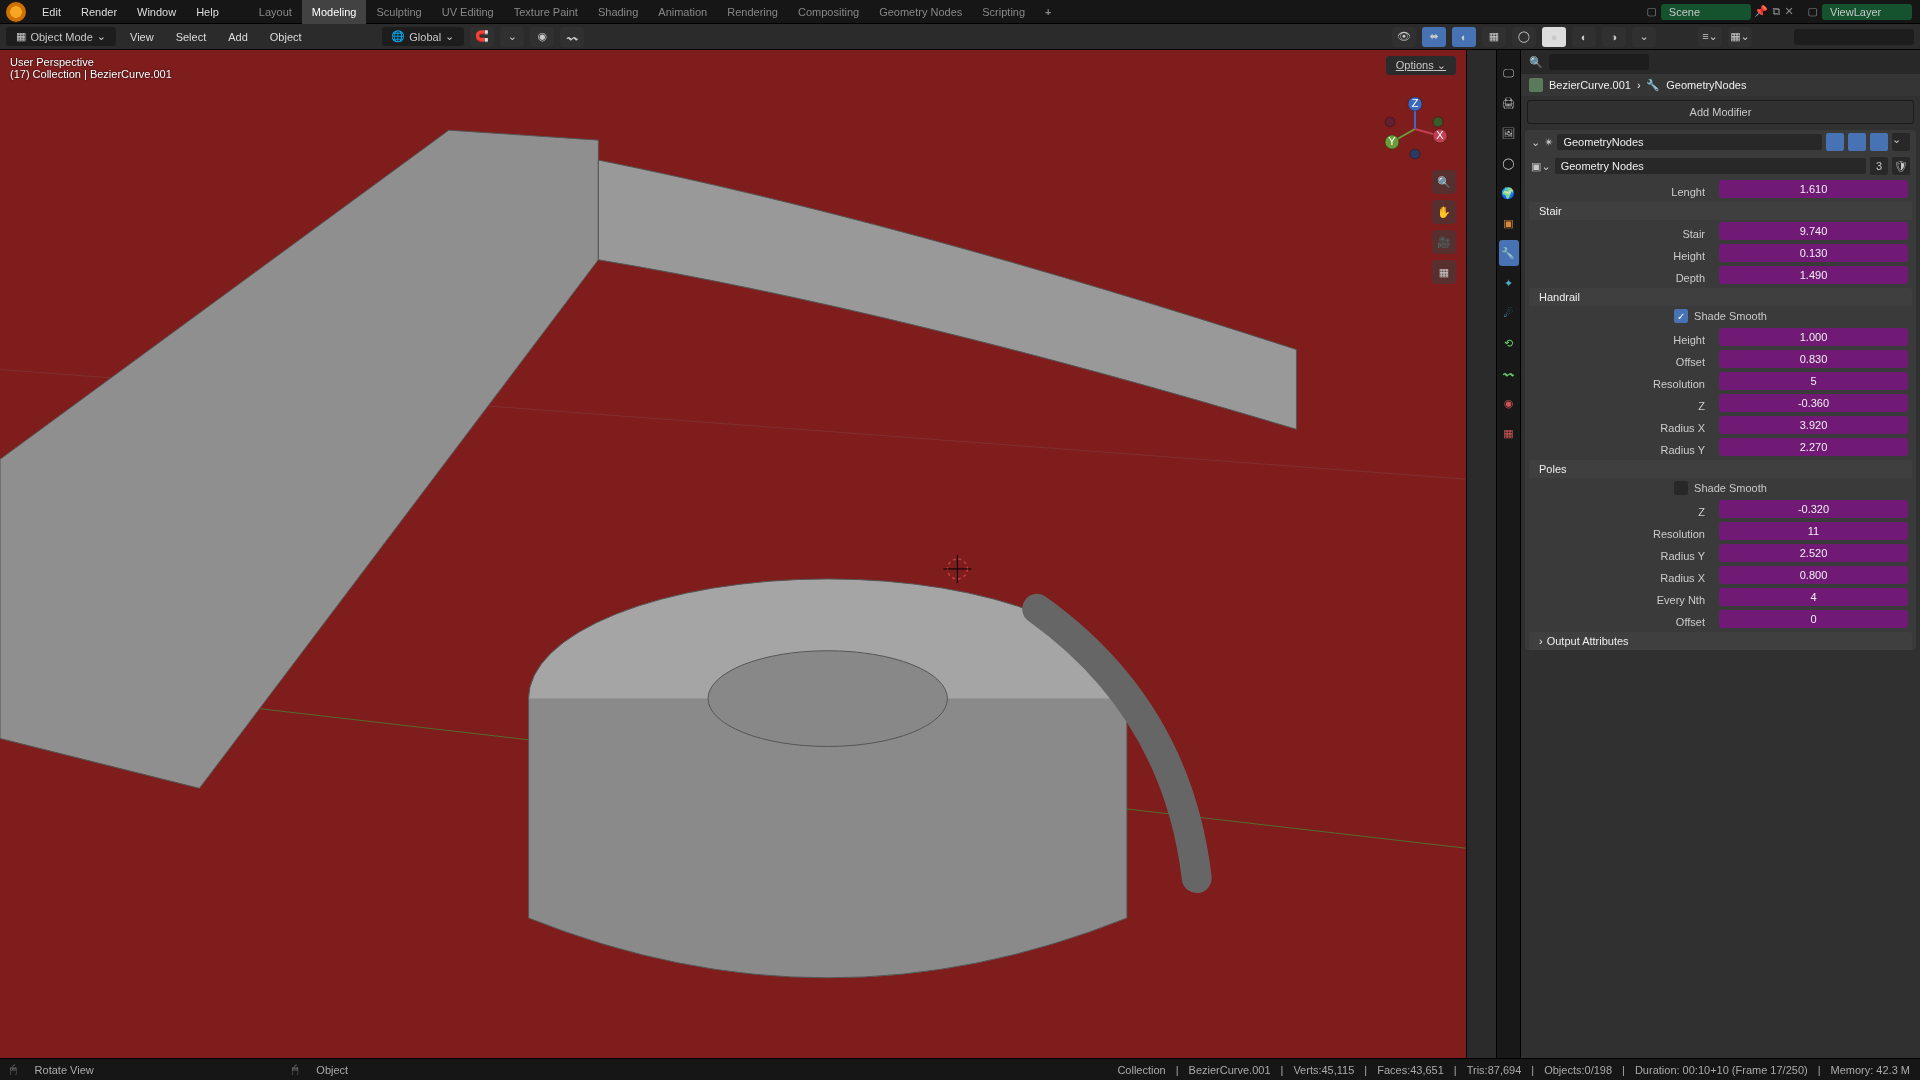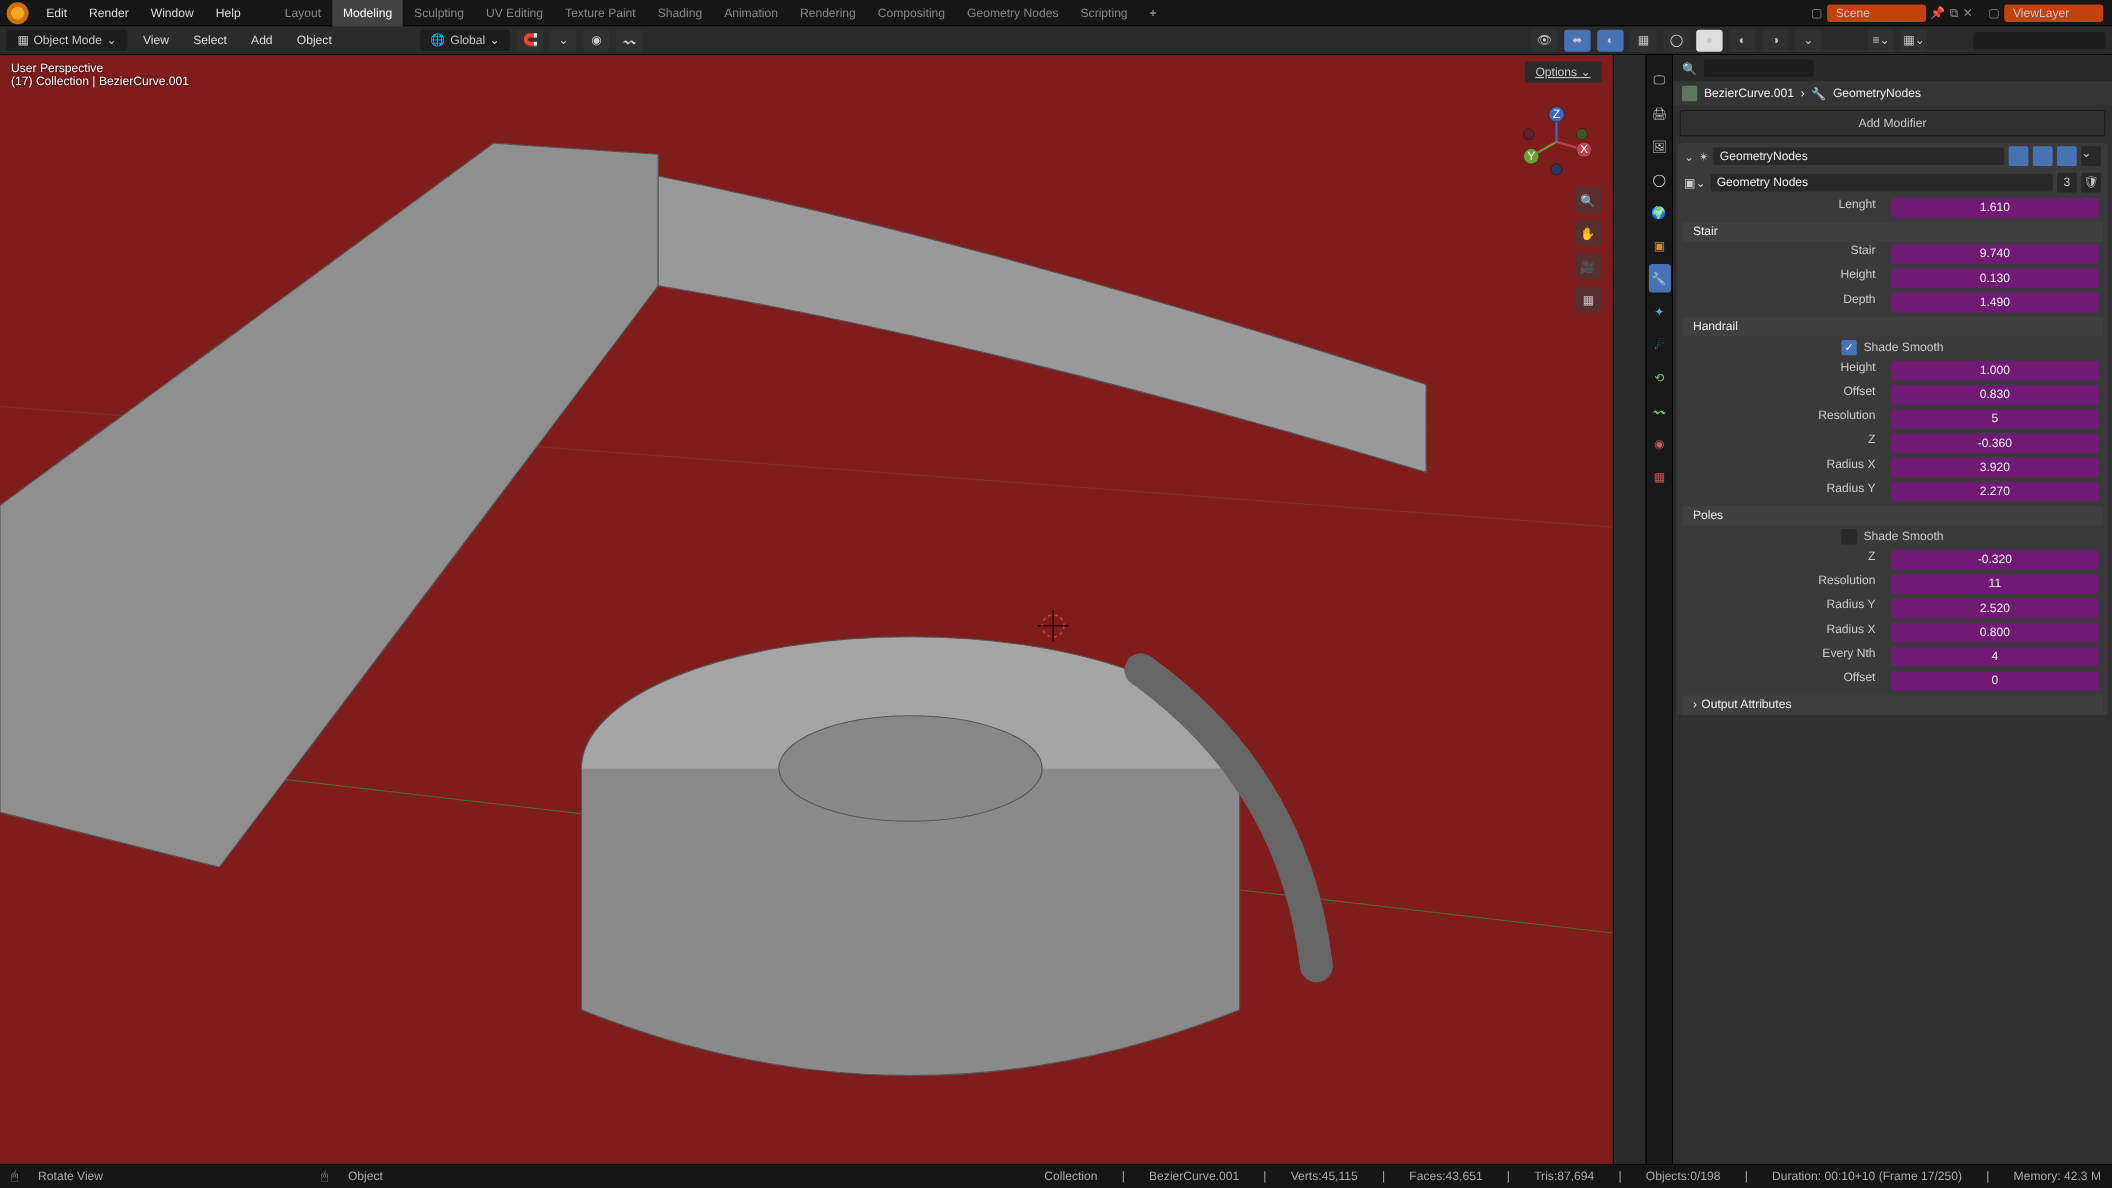--- a/index.html
+++ b/index.html
@@ -3,21 +3,21 @@
 <meta charset="utf-8">
 <style>
 * { margin: 0; padding: 0; box-sizing: border-box; font-family: -apple-system, BlinkMacSystemFont, "Segoe UI", sans-serif; font-size: 11px; }
 body { background: #1a1a1a; color: #c8c8c8; width: 1920px; height: 1080px; overflow: hidden; display: flex; flex-direction: column; }
 .topbar { height: 24px; background: #161616; display: flex; align-items: center; border-bottom: 1px solid #000; }
 .menu-item { padding: 0 10px; color: #ddd; cursor: pointer; line-height: 24px; }
 .workspace-tabs { display: flex; margin-left: 20px; }
 .ws-tab { padding: 16px 10px; line-height: 24px; cursor: pointer; color: #888; }
 .ws-tab.active { background: #424242; color: #fff; border-radius: 3px 3px 0 0; }
 .topbar-right { margin-left: auto; display: flex; align-items: center; gap: 4px; padding-right: 8px; }
-.scene-field { background: #c2410c; padding: 2px 8px; border-radius: 3px; width: 90px; }
+.scene-field { background: #14532d; padding: 2px 8px; border-radius: 3px; width: 90px; }
 .header2 { height: 26px; background: #2b2b2b; display: flex; align-items: center; padding: 0 6px; gap: 6px; border-bottom: 1px solid #000; }
 .mode-select { background: #1d1d1d; padding: 3px 10px; border-radius: 3px; display: flex; align-items: center; gap: 4px; }
 .hdr-item { padding: 0 8px; color: #ddd; cursor: pointer; }
 .hdr-btn { background: #303030; width: 24px; height: 20px; border-radius: 3px; display: flex; align-items: center; justify-content: center; }
 .hdr-btn.active { background: #4772b3; }
 .main-area { flex: 1; display: flex; position: relative; }
 .viewport { flex: 1; background: #7f1d1d; position: relative; overflow: hidden; }
 .vp-overlay-top { position: absolute; top: 6px; left: 10px; font-size: 11px; color: #fff; text-shadow: 0 0 2px #000; }
 .vp-overlay-axes { position: absolute; top: 44px; right: 16px; width: 70px; height: 70px; }
 .vp-side-icons { position: absolute; top: 120px; right: 10px; display: flex; flex-direction: column; gap: 6px; }
@@ -31,30 +31,30 @@
 .search-strip { background: #282828; padding: 3px 8px; display: flex; align-items: center; gap: 6px; height: 24px; }
 .search-strip input { background: #1d1d1d; border: none; color: #ccc; padding: 2px 6px; border-radius: 3px; width: 100px; }
 .breadcrumb { background: #353535; padding: 4px 8px; font-size: 11px; display: flex; align-items: center; gap: 6px; color: #eee; }
 .breadcrumb .bc-icon { width: 14px; height: 14px; background: #5a7a5a; border-radius: 2px; }
 .add-mod-btn { background: #303030; margin: 0; padding: 5px; text-align: center; border: 1px solid #1a1a1a; border-radius: 3px; margin: 4px 6px; cursor: pointer; }
 .mod-box { margin: 2px 4px; background: #3a3a3a; border-radius: 3px; }
 .mod-title-row { display: flex; align-items: center; padding: 3px 6px; gap: 4px; }
 .mod-title-row input.mod-name { background: #282828; border: none; color: #eee; padding: 2px 6px; border-radius: 2px; flex: 1; }
 .mod-btn { width: 18px; height: 18px; background: #282828; border-radius: 2px; }
 .mod-btn.blue { background: #4772b3; }
-.field-row { display: flex; align-items: flex-start; padding: 2px 8px; gap: 6px; }
+.field-row { display: flex; align-items: flex-end; padding: 2px 8px; gap: 6px; }
 .field-label { width: 180px; text-align: right; padding-right: 8px; color: #ccc; font-size: 11px; }
 .field-val { flex: 1; background: #701a75; text-align: center; padding: 3px 4px; border-radius: 3px; color: #f0f0f0; font-size: 11px; }
 .section-hdr { background: #3f3f3f; padding: 3px 10px; font-size: 11px; color: #eee; margin: 2px 4px 0 4px; border-radius: 3px 3px 0 0; }
 .chk-row { display: flex; align-items: center; justify-content: center; gap: 6px; padding: 3px; }
 .chk { width: 14px; height: 14px; background: #282828; border-radius: 2px; display: flex; align-items: center; justify-content: center; }
 .chk.on { background: #4772b3; }
 .chk.on::after { content: "✓"; color: #fff; font-size: 10px; }
 .statusbar { height: 22px; background: #161616; display: flex; align-items: center; padding: 0 10px; gap: 18px; color: #aaa; font-size: 11px; border-top: 1px solid #000; }
-.statusbar .right { margin-left: auto; display: flex; gap: 22px; }
+.statusbar .right { margin-left: auto; display: flex; gap: 10px; }
 svg.axes-gizmo circle.ball { stroke: #000; stroke-width: 0.3; }
 </style>
 </head>
 <body>
 
 <div class="topbar">
   <span style="width:20px;height:20px;margin:0 6px;border-radius:50%;background:radial-gradient(circle,#f5a623 40%,#d07000 42%);"></span>
   <span class="menu-item">Edit</span>
   <span class="menu-item">Render</span>
   <span class="menu-item">Window</span>

